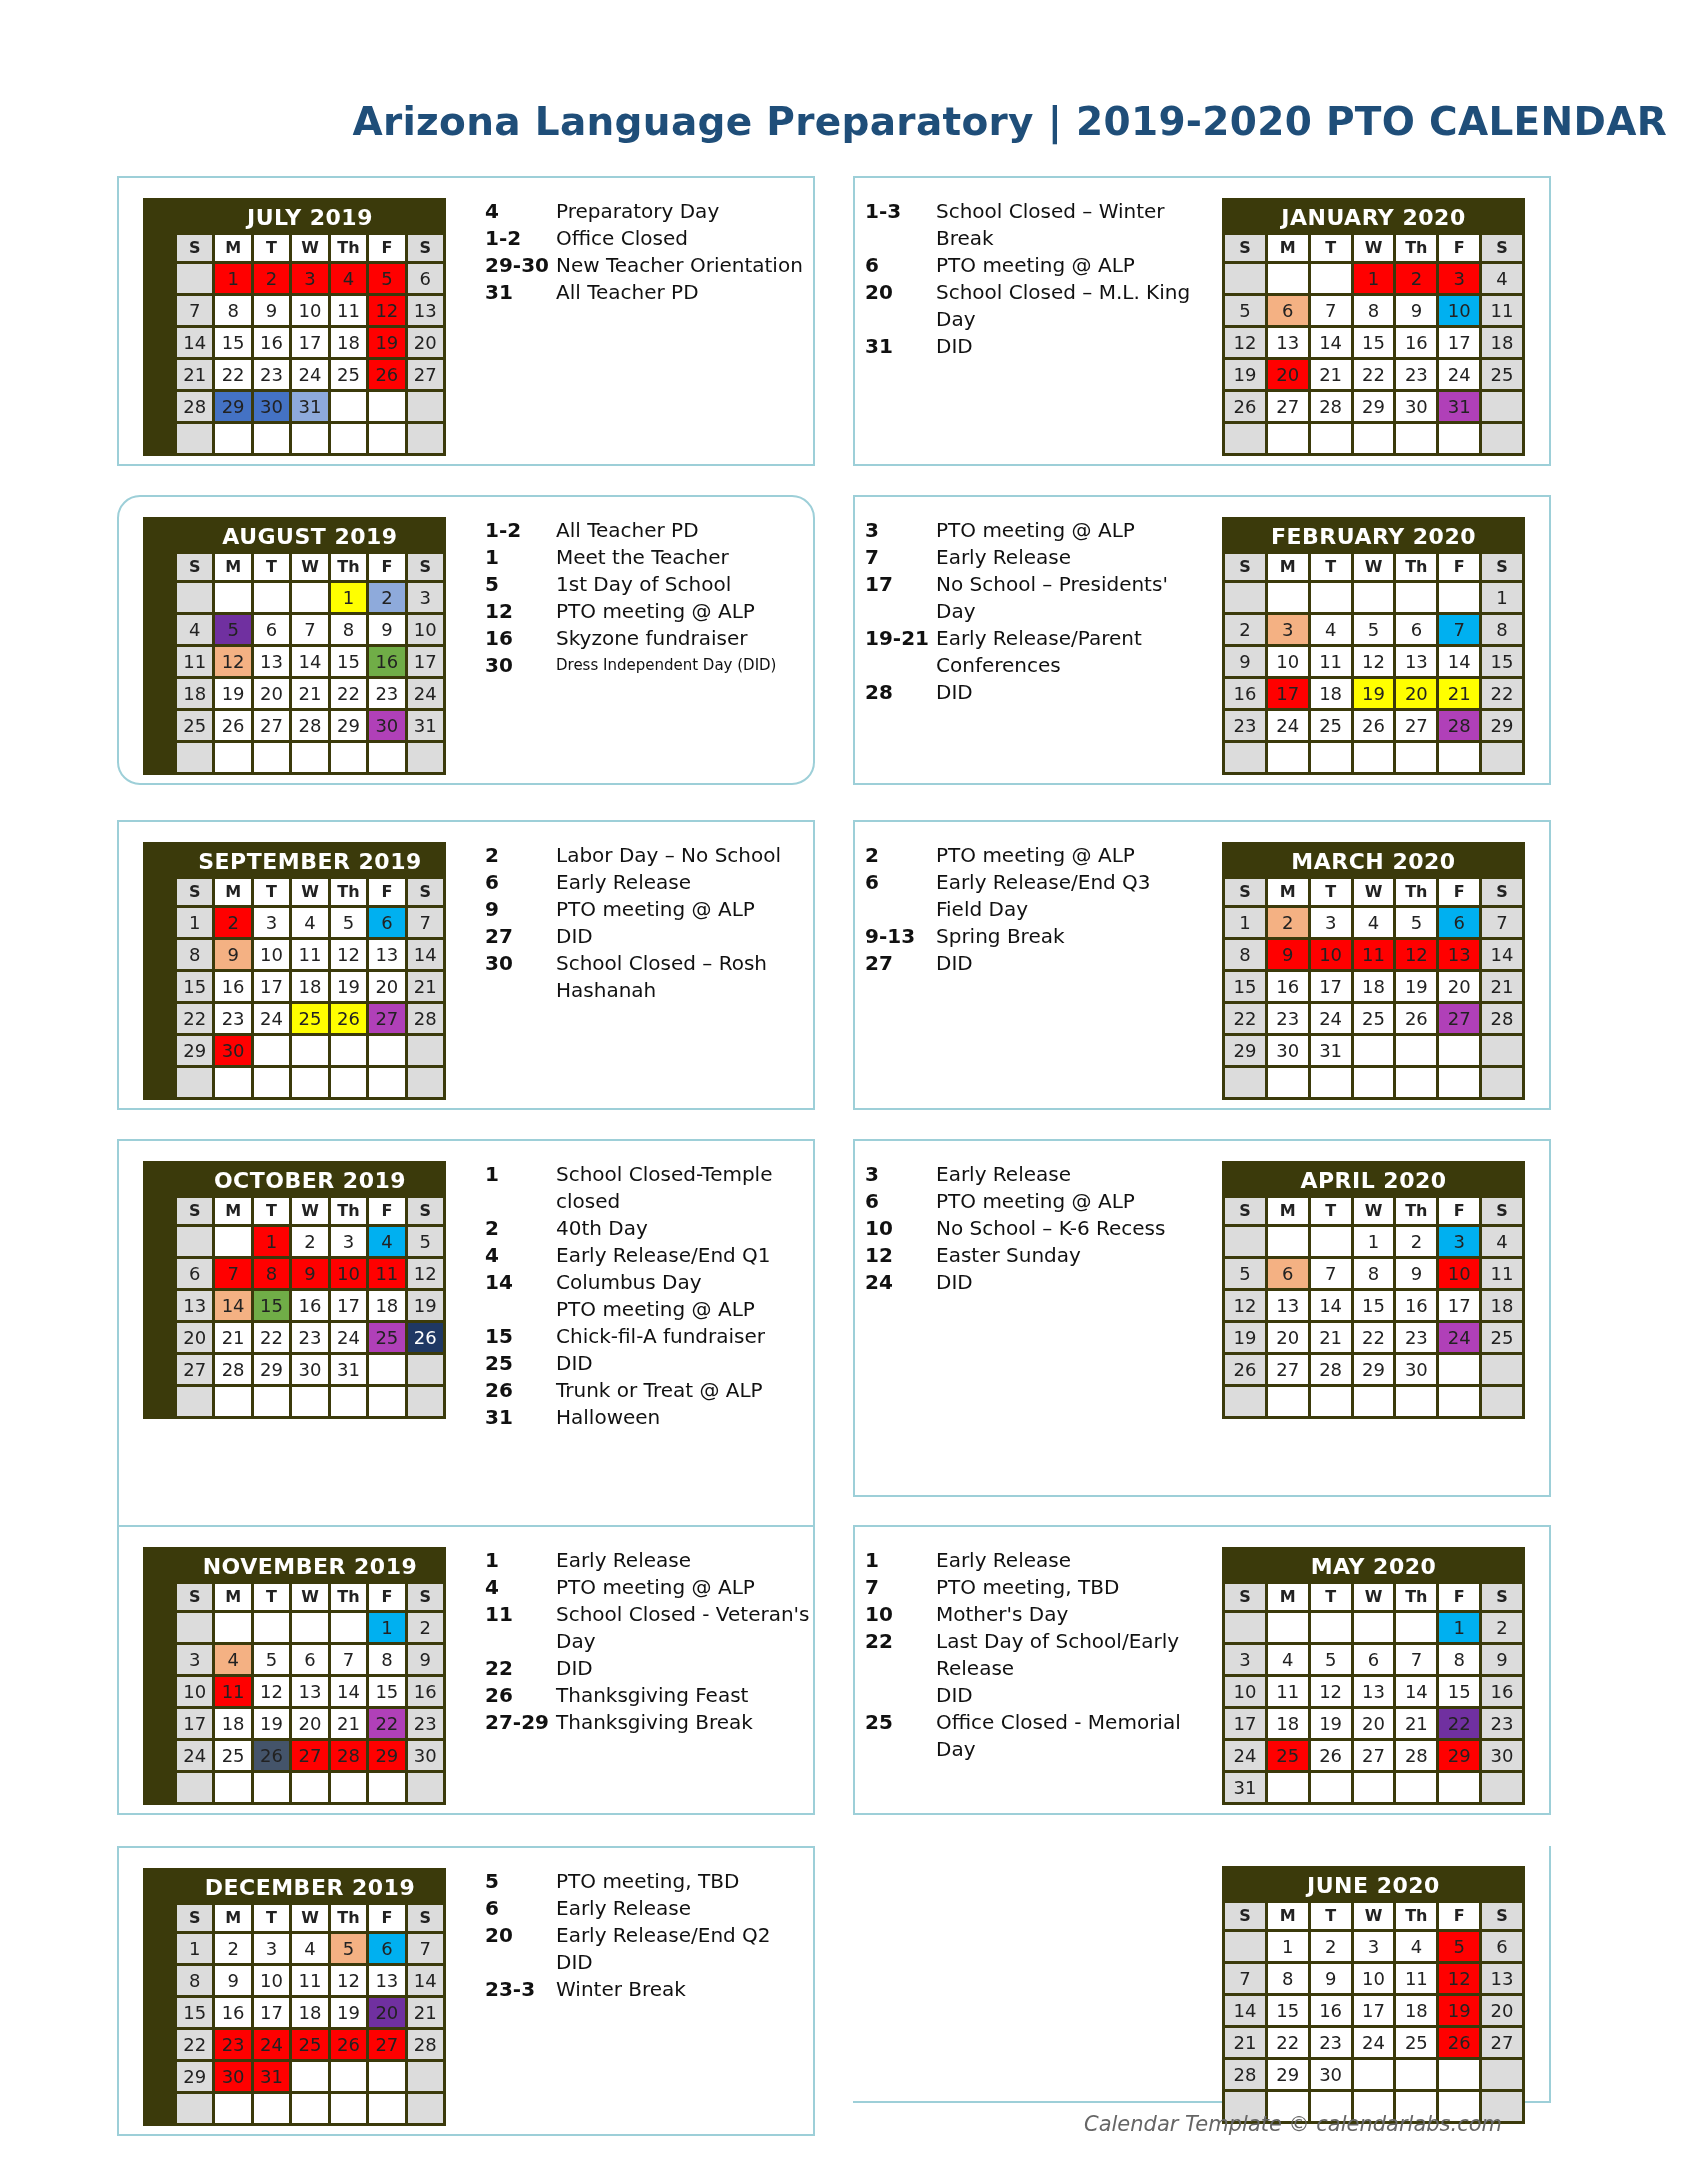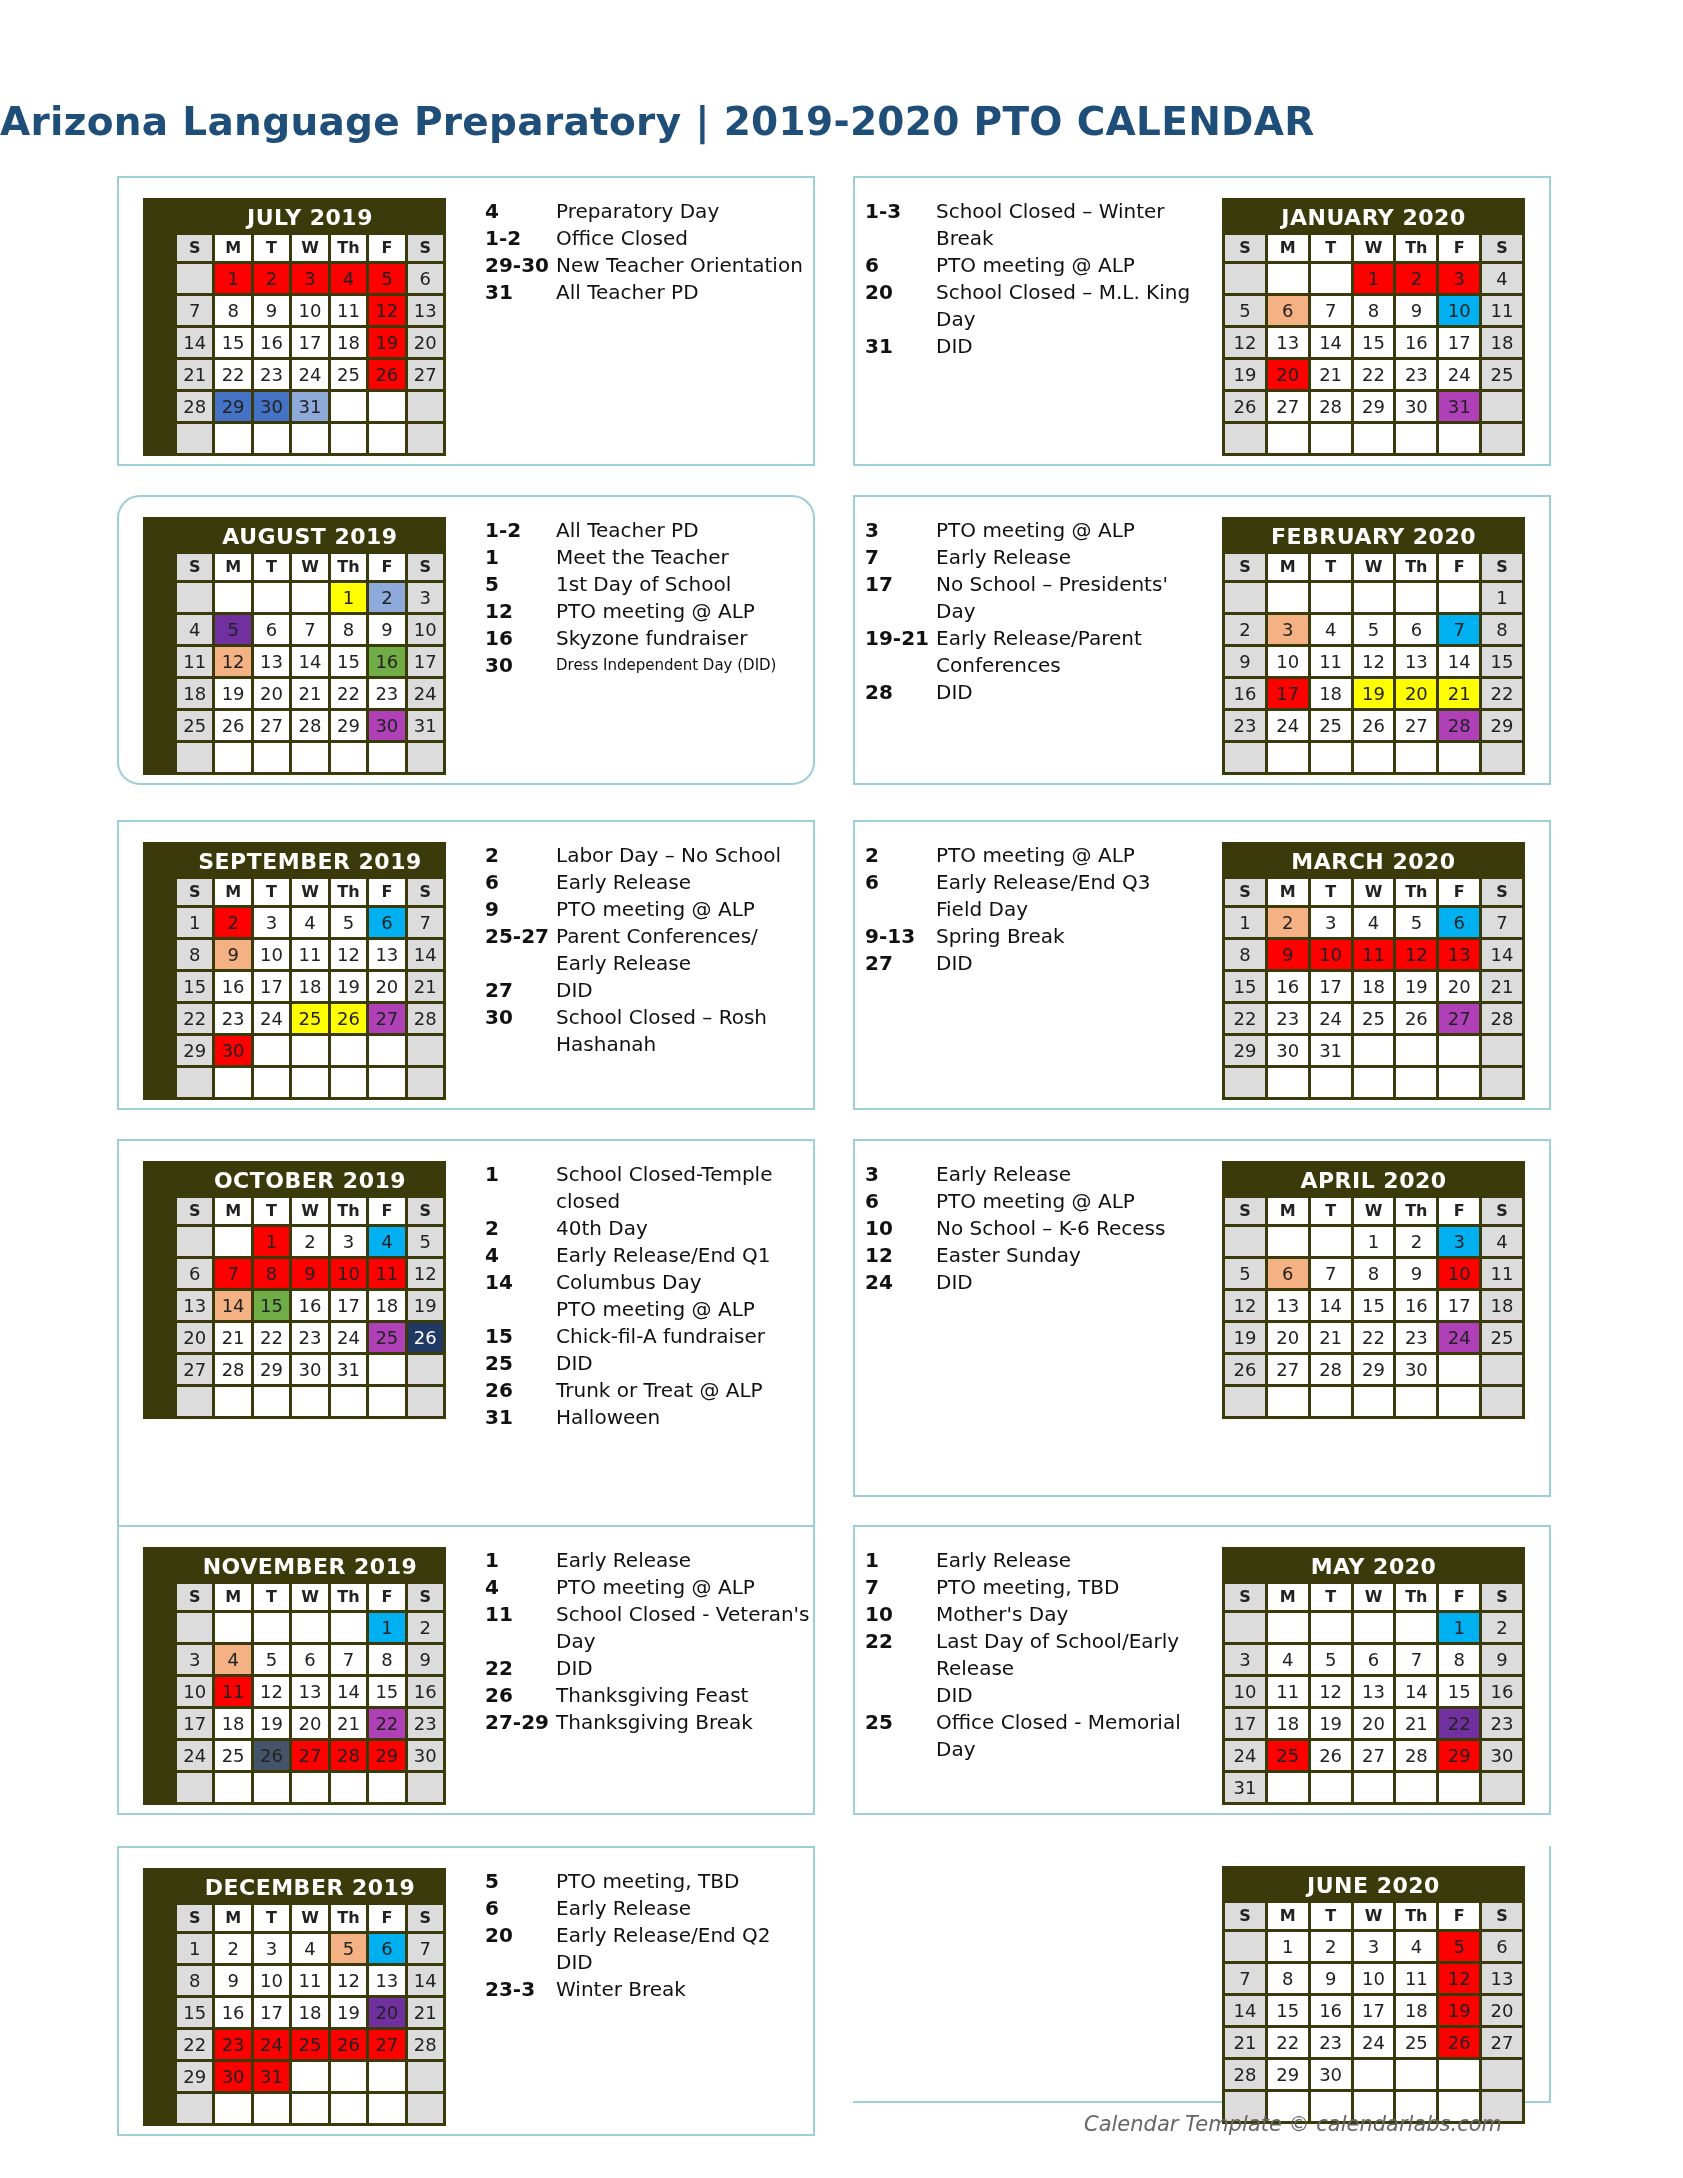--- a/index.html
+++ b/index.html
@@ -1,17 +1,17 @@
 <!DOCTYPE html>
 <html><head>
 <meta charset="utf-8">
 <style>
   html, body { margin: 0; padding: 0; background: #ffffff; }
   body { width: 1683px; height: 2178px; position: relative; overflow: hidden; font-family: "DejaVu Sans", sans-serif; }
-  .title { position: absolute; top: 99px; left: 0; width: 1667px; text-align: left; font-size: 39px; font-weight: bold; color: #1f4e79; letter-spacing: 0.3px; }
+  .title { position: absolute; top: 99px; left: 0; width: 1667px; text-align: right; font-size: 39px; font-weight: bold; color: #1f4e79; letter-spacing: 0.3px; }
   .panel { position: absolute; width: 698px; height: 290px; border: 2px solid #9dcfd8; box-sizing: border-box; background: #fff; }
   .cal { position: absolute; top: 20px; width: 303px; border: 3px solid #3b3a0b; background: #3b3a0b; box-sizing: border-box; }
   .cal-left { left: 24px; padding-left: 31px; }
   .cal-right { right: 24px; }
   .cal-head { height: 34px; line-height: 34px; text-align: center; color: #fff; font-weight: bold; font-size: 22px; letter-spacing: 0.5px; }
   .cal-grid { display: grid; grid-template-columns: repeat(7, 1fr); gap: 3px; background: #3b3a0b; }
   .cal-cell { height: 29px; line-height: 29px; text-align: center; font-size: 18px; color: #222; background: #ffffff; }
   .cal-cell.dow { height: 26px; line-height: 26px; font-weight: bold; font-size: 16px; }
   .cal-cell.we { background: #dcdcdc; }
   .events { position: absolute; top: 20px; font-size: 20px; color: #111; line-height: 27px; }
@@ -245,24 +245,20 @@
       </div>
       <div class="ev">
         <span class="ev-date">6</span>
         <span class="ev-text">Early Release</span>
       </div>
       <div class="ev">
         <span class="ev-date">9</span>
         <span class="ev-text">PTO meeting @ ALP</span>
       </div>
       <div class="ev">
-        <span class="ev-date">25-27</span>
-        <span class="ev-text">Parent Conferences/ Early Release</span>
-      </div>
-      <div class="ev">
         <span class="ev-date">27</span>
         <span class="ev-text">DID</span>
       </div>
       <div class="ev">
         <span class="ev-date">30</span>
         <span class="ev-text">School Closed – Rosh Hashanah</span>
       </div>
     </div>
 </div>
 <div class="panel" style="left:117px; top:1139px; height:436px;">

